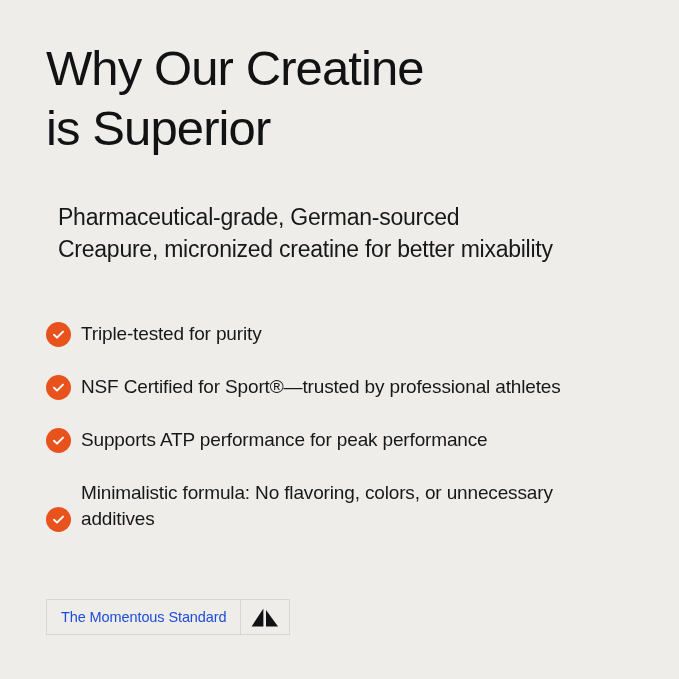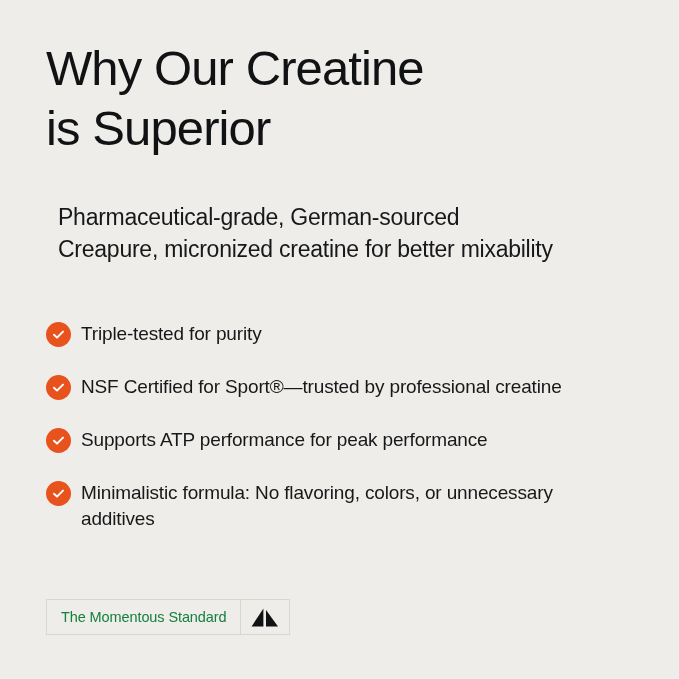--- a/index.html
+++ b/index.html
@@ -54,20 +54,21 @@
     padding-top: 44px;
   }
 
   .benefit-item {
     display: flex;
     align-items: flex-start;
     margin-bottom: 27px;
   }
   .benefit-item:last-child {
     margin-bottom: 13px;
+    align-items: flex-end;
   }
 
   .check-badge {
     flex: 0 0 auto;
     width: 25px;
     height: 25px;
     border-radius: 50%;
     background: #e8521c;
     display: flex;
     align-items: center;
@@ -96,21 +97,21 @@
     border: 1px solid #d9d6d0;
     background: #efede9;
     height: 34px;
   }
   .standard-label {
     display: flex;
     align-items: center;
     padding: 0 14px;
     font-size: 14.5px;
     letter-spacing: -0.1px;
-    color: #15803d;
+    color: #1d4ed8;
     white-space: nowrap;
   }
   .standard-logo-cell {
     border-left: 1px solid #d9d6d0;
     width: 48px;
     display: flex;
     align-items: center;
     justify-content: center;
   }
   .standard-logo-cell svg {
@@ -138,21 +139,21 @@
       </span>
       <span class="benefit-text">Triple-tested for purity</span>
     </li>
 
     <li class="benefit-item">
       <span class="check-badge">
         <svg width="15" height="15" viewBox="0 0 16 16" aria-hidden="true">
           <path d="M3.2 8.3 L6.4 11.3 L12.8 4.9" fill="none" stroke="#ffffff" stroke-width="2.1" stroke-linecap="round" stroke-linejoin="round"></path>
         </svg>
       </span>
-      <span class="benefit-text">NSF Certified for Sport®—trusted by professional creatine</span>
+      <span class="benefit-text">NSF Certified for Sport®—trusted by professional athletes</span>
     </li>
 
     <li class="benefit-item">
       <span class="check-badge">
         <svg width="15" height="15" viewBox="0 0 16 16" aria-hidden="true">
           <path d="M3.2 8.3 L6.4 11.3 L12.8 4.9" fill="none" stroke="#ffffff" stroke-width="2.1" stroke-linecap="round" stroke-linejoin="round"></path>
         </svg>
       </span>
       <span class="benefit-text">Supports ATP performance for peak performance</span>
     </li>

